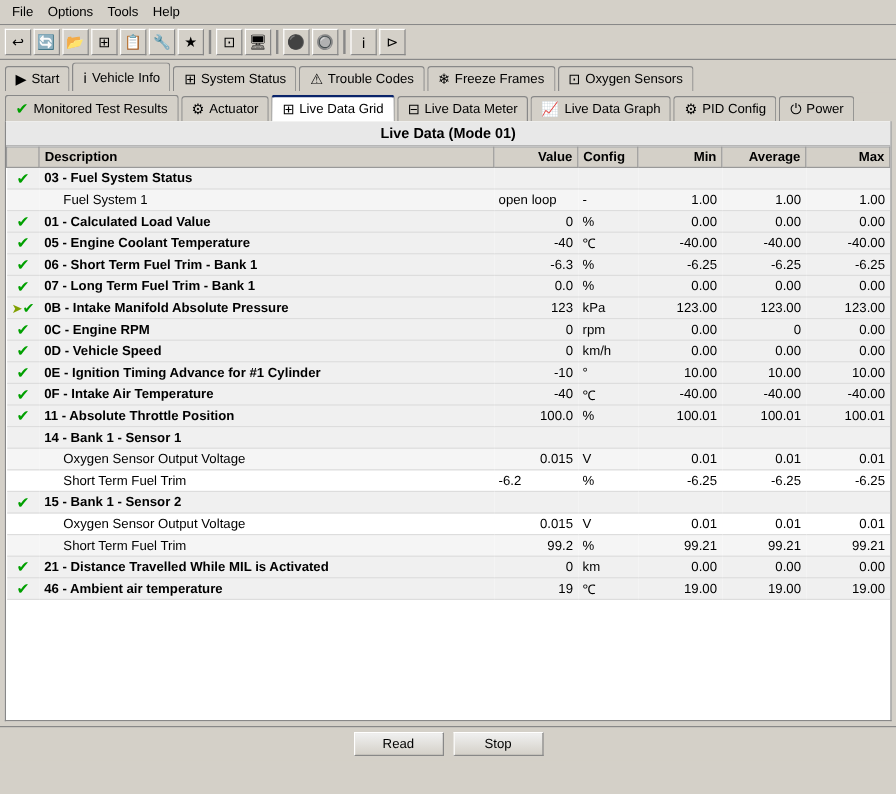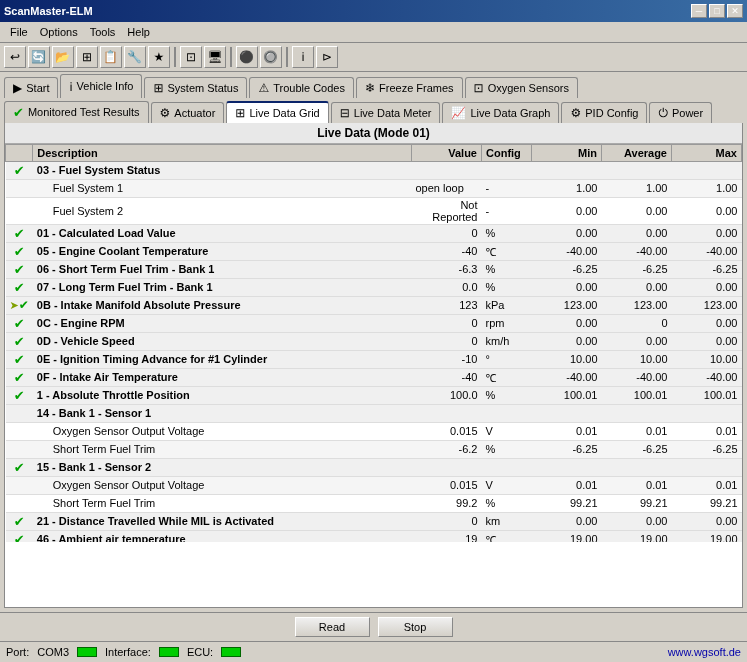--- a/index.html
+++ b/index.html
@@ -178,28 +178,20 @@
       height: 662px;
       width: 747px;
       position: relative;
     }
   </style>
 </head>
 <body>
 
 <div class="app-container">
 
-  <div class="title-bar">
-    <span class="title-bar-text">ScanMaster-ELM</span>
-    <div class="title-bar-buttons">
-      <div class="title-btn">─</div>
-      <div class="title-btn">□</div>
-      <div class="title-btn">✕</div>
-    </div>
-  </div>
 
   <div class="menu-bar">
     <div class="menu-item">File</div>
     <div class="menu-item">Options</div>
     <div class="menu-item">Tools</div>
     <div class="menu-item">Help</div>
   </div>
 
   <div class="toolbar">
     <div class="toolbar-btn">↩</div>
@@ -305,29 +297,20 @@
             </tr>
             <tr>
               <td style="text-align: center; width: 22px;"></td>
               <td style="padding-left: 20px;">Fuel System 1</td>
               <td style="text-align: left;">open loop</td>
               <td>-</td>
               <td style="text-align: right;">1.00</td>
               <td style="text-align: right;">1.00</td>
               <td style="text-align: right;">1.00</td>
             </tr>
-            <tr>
-              <td style="text-align: center; width: 22px;"></td>
-              <td style="padding-left: 20px;">Fuel System 2</td>
-              <td style="text-align: right;">Not Reported</td>
-              <td>-</td>
-              <td style="text-align: right;">0.00</td>
-              <td style="text-align: right;">0.00</td>
-              <td style="text-align: right;">0.00</td>
-            </tr>
             <tr style="background: rgb(240, 240, 240);">
               <td style="text-align: center; width: 22px;"><span style="color:#00a000;font-size:13px;">✔</span></td>
               <td style="padding-left: 4px; font-weight: bold;">01 - Calculated Load Value</td>
               <td style="text-align: right;">0</td>
               <td>%</td>
               <td style="text-align: right;">0.00</td>
               <td style="text-align: right;">0.00</td>
               <td style="text-align: right;">0.00</td>
             </tr>
             <tr style="background: rgb(240, 240, 240);">
@@ -397,21 +380,21 @@
               <td style="text-align: center; width: 22px;"><span style="color:#00a000;font-size:13px;">✔</span></td>
               <td style="padding-left: 4px; font-weight: bold;">0F - Intake Air Temperature</td>
               <td style="text-align: right;">-40</td>
               <td>℃</td>
               <td style="text-align: right;">-40.00</td>
               <td style="text-align: right;">-40.00</td>
               <td style="text-align: right;">-40.00</td>
             </tr>
             <tr style="background: rgb(240, 240, 240);">
               <td style="text-align: center; width: 22px;"><span style="color:#00a000;font-size:13px;">✔</span></td>
-              <td style="padding-left: 4px; font-weight: bold;">1 - Absolute Throttle Position</td>
+              <td style="padding-left: 4px; font-weight: bold;">11 - Absolute Throttle Position</td>
               <td style="text-align: right;">100.0</td>
               <td>%</td>
               <td style="text-align: right;">100.01</td>
               <td style="text-align: right;">100.01</td>
               <td style="text-align: right;">100.01</td>
             </tr>
             <tr style="background: rgb(240, 240, 240);">
               <td style="text-align: center; width: 22px;"></td>
               <td style="padding-left: 4px; font-weight: bold;">14 - Bank 1 - Sensor 1</td>
               <td style="text-align: right;"></td>
@@ -425,21 +408,21 @@
               <td style="padding-left: 20px;">Oxygen Sensor Output Voltage</td>
               <td style="text-align: right;">0.015</td>
               <td>V</td>
               <td style="text-align: right;">0.01</td>
               <td style="text-align: right;">0.01</td>
               <td style="text-align: right;">0.01</td>
             </tr>
             <tr>
               <td style="text-align: center; width: 22px;"></td>
               <td style="padding-left: 20px;">Short Term Fuel Trim</td>
-              <td style="text-align: right;">-6.2</td>
+              <td style="">-6.2</td>
               <td>%</td>
               <td style="text-align: right;">-6.25</td>
               <td style="text-align: right;">-6.25</td>
               <td style="text-align: right;">-6.25</td>
             </tr>
             <tr style="background: rgb(240, 240, 240);">
               <td style="text-align: center; width: 22px;"><span style="color:#00a000;font-size:13px;">✔</span></td>
               <td style="padding-left: 4px; font-weight: bold;">15 - Bank 1 - Sensor 2</td>
               <td style="text-align: right;"></td>
               <td></td>
@@ -486,23 +469,13 @@
           </tbody>
       </table>
     </div>
   </div>
 
   <div class="bottom-bar">
     <button class="bottom-btn">Read</button>
     <button class="bottom-btn">Stop</button>
   </div>
 
-  <div class="status-bar">
-    <span>Port:</span>
-    <span>COM3</span>
-    <span class="status-led"></span>
-    <span>Interface:</span>
-    <span class="status-led"></span>
-    <span>ECU:</span>
-    <span class="status-led"></span>
-    <span class="status-right">www.wgsoft.de</span>
-  </div>
 </div>
 
 </body></html>

